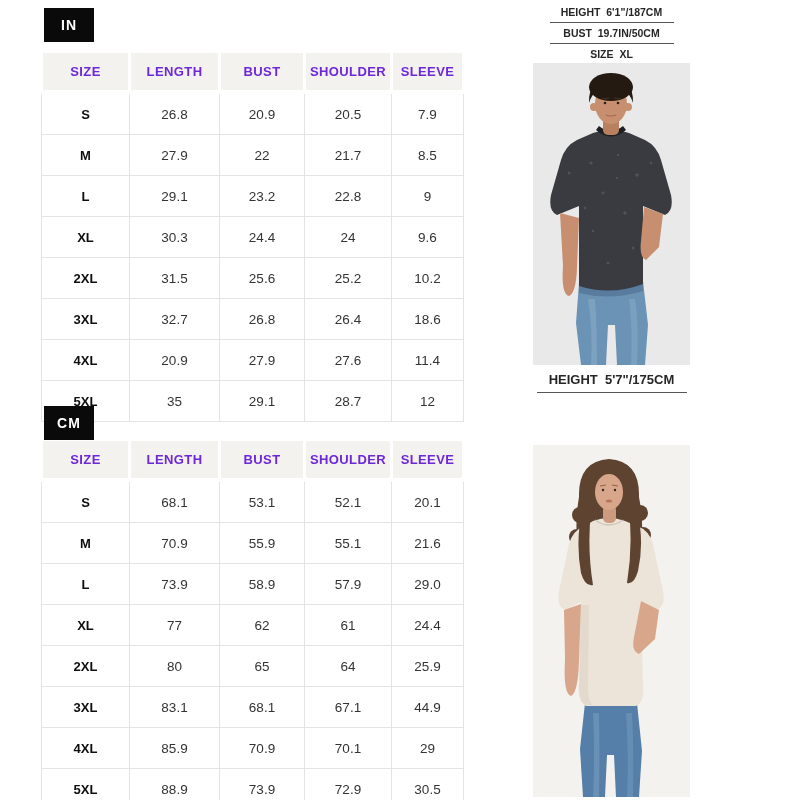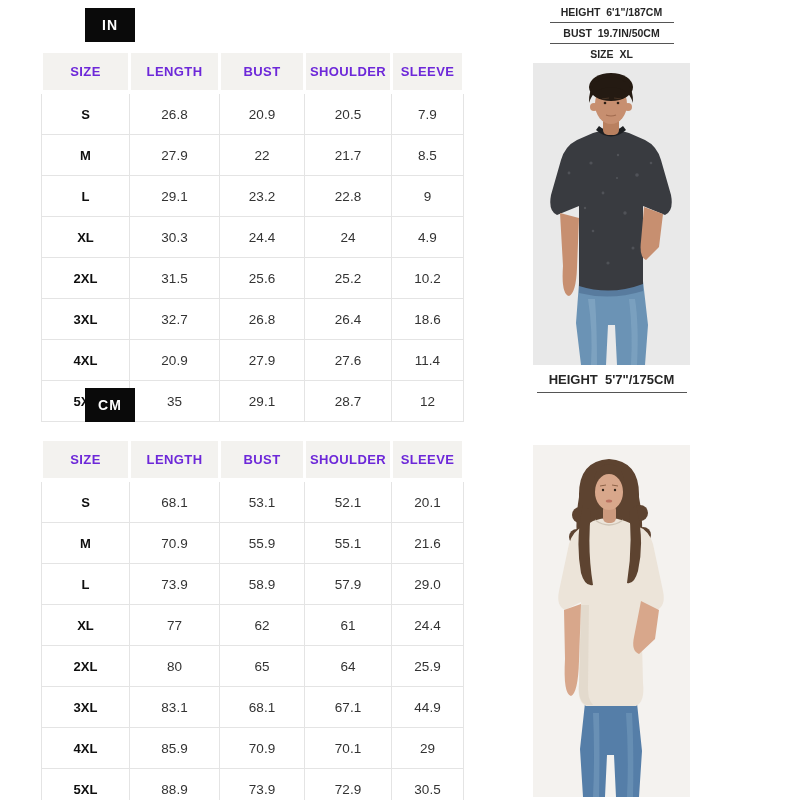--- a/index.html
+++ b/index.html
@@ -1,23 +1,23 @@
 <!DOCTYPE html>
 <html><head>
 <meta charset="utf-8">
 <style>
   html,body{margin:0;padding:0;background:#fff;}
   .page{position:relative;width:800px;height:800px;background:#ffffff;overflow:hidden;
         font-family:"Liberation Sans",sans-serif;}
   
   .badge{position:absolute;width:50px;height:34px;background:#0a0a0a;color:#fff;
          display:flex;align-items:center;justify-content:center;
-         font-weight:700;font-size:14px;letter-spacing:1px;margin-left:41px;}
+         font-weight:700;font-size:14px;letter-spacing:1px;}
   #badge-in{left:44px;top:8px;}
-  #badge-cm{left:44px;top:388px;}
+  #badge-cm{left:44px;top:406px;}
   
   .size-table{position:absolute;border-collapse:collapse;table-layout:fixed;width:422px;}
   #table-in{left:40px;top:53px;}
   #table-cm{left:40px;top:441px;}
   .size-table th{background:#f3f2ef;height:35px;font-size:13px;font-weight:700;color:#6d28d9;
                  letter-spacing:.4px;border-left:3px solid #fff;border-right:3px solid #fff;
                  border-bottom:4px solid #fff;text-align:center;}
   .size-table td{background:#fff;border:1px solid #e4e4e4;height:38px;text-align:center;
                  font-size:13.5px;font-weight:500;color:#333;}
   .size-table td.sz{font-weight:700;color:#0e0e0e;font-size:13px;}
@@ -79,21 +79,21 @@
           <td>29.1</td>
           <td>23.2</td>
           <td>22.8</td>
           <td>9</td>
         </tr>
       <tr>
           <td class="sz">XL</td>
           <td>30.3</td>
           <td>24.4</td>
           <td>24</td>
-          <td>4.9</td>
+          <td>9.6</td>
         </tr>
       <tr>
           <td class="sz">2XL</td>
           <td>31.5</td>
           <td>25.6</td>
           <td>25.2</td>
           <td>10.2</td>
         </tr>
       <tr>
           <td class="sz">3XL</td>

